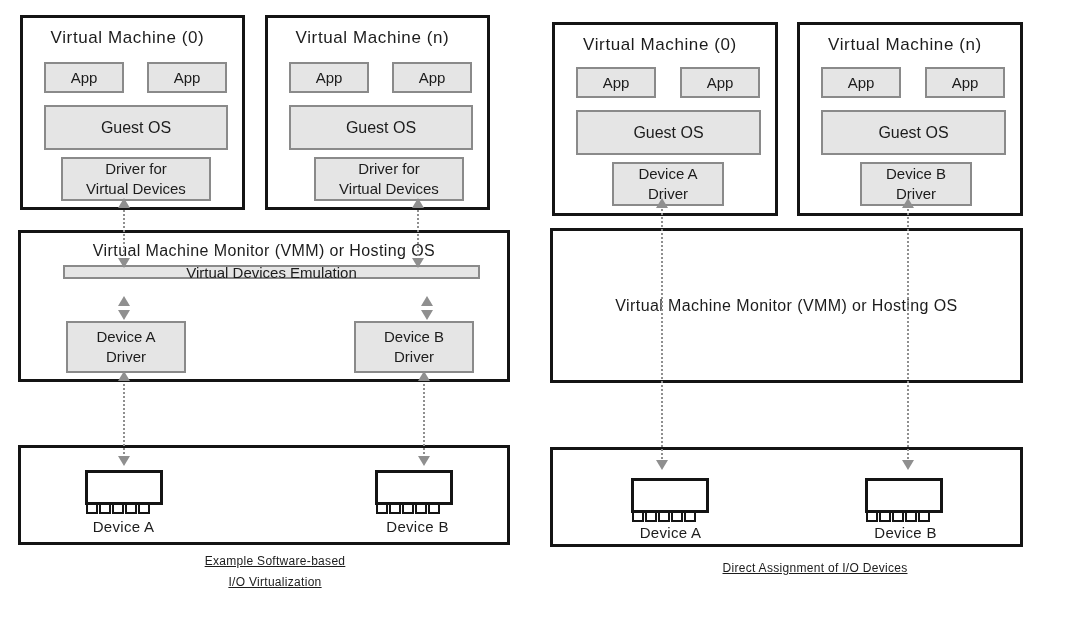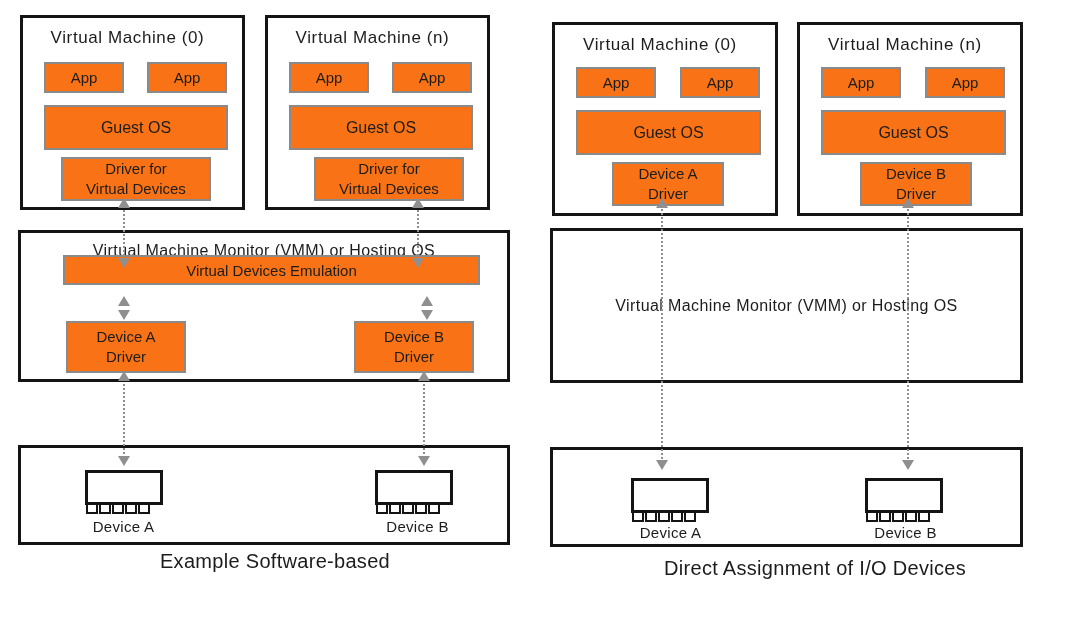--- a/index.html
+++ b/index.html
@@ -3,31 +3,31 @@
 <meta charset="utf-8">
 <style>
   html,body{margin:0;padding:0;background:#ffffff;}
   .stage{
     position:relative;width:1080px;height:617px;background:#ffffff;
     font-family:"Liberation Sans","DejaVu Sans",sans-serif;color:#1c1c1c;
     overflow:hidden;
   }
   .box-thick{position:absolute;box-sizing:border-box;border:3px solid #141414;background:#ffffff;}
   .box-thin{
-    position:absolute;box-sizing:border-box;border:2px solid #8a8a8a;background:#f97316;
+    position:absolute;box-sizing:border-box;border:2px solid #8a8a8a;background:#e5e5e5;
     display:flex;align-items:center;justify-content:center;text-align:center;
     flex-direction:column;line-height:20px;
   }
   .vm-title{position:absolute;left:0;right:10px;top:10px;text-align:center;font-size:17px;letter-spacing:.6px;}
   .vmm-title{position:absolute;left:0;right:0;top:9px;text-align:center;font-size:16px;letter-spacing:.4px;}
   .center-text{display:flex;align-items:center;justify-content:center;text-align:center;}
   .fs15{font-size:15px;}
   .fs16{font-size:16px;}
   .lbl{position:absolute;text-align:center;font-size:15px;letter-spacing:.3px;}
-  .caption{position:absolute;text-align:center;font-size:20px;letter-spacing:.3px;line-height:21px;}
+  .caption{position:absolute;text-align:center;font-size:12px;letter-spacing:.3px;line-height:21px;text-decoration:underline;}
   
   .chip{position:absolute;box-sizing:border-box;border:3px solid #141414;background:#ffffff;}
   .pins{position:absolute;left:-2px;bottom:-12px;display:flex;}
   .pin{width:8px;height:7px;border:2px solid #141414;background:#ffffff;margin-right:1px;}
   
   .arrow{position:absolute;width:12px;z-index:5;}
   .vline{position:absolute;left:5px;top:8px;bottom:8px;width:0;border-left:2px dotted #8f8f8f;}
   .ah{position:absolute;left:0;width:0;height:0;}
   .ah-up{top:0;border-left:6px solid transparent;border-right:6px solid transparent;border-bottom:10px solid #8f8f8f;}
   .ah-down{bottom:0;border-left:6px solid transparent;border-right:6px solid transparent;border-top:10px solid #8f8f8f;}
@@ -66,21 +66,21 @@
         <span>Guest OS</span>
       </div>
     <div class="box-thin fs15" style="left:46px;top:139px;width:150px;height:44px;">
       <span>Driver for</span>
       <span>Virtual Devices</span>
     </div>
   </div>
 
   <div class="box-thick" style="left:18px;top:230px;width:492px;height:152px;">
     <div class="vmm-title">Virtual Machine Monitor (VMM) or Hosting OS</div>
-    <div class="box-thin fs15" style="left:42px;top:22px;width:417px;height:30px;line-height:15px;">
+    <div class="box-thin fs15" style="left:42px;top:32px;width:417px;height:14px;line-height:15px;">
         <span>Virtual Devices Emulation</span>
       </div>
     <div class="box-thin fs15" style="left:45px;top:88px;width:120px;height:52px;">
       <span>Device A</span>
       <span>Driver</span>
     </div>
     <div class="box-thin fs15" style="left:333px;top:88px;width:120px;height:52px;">
       <span>Device B</span>
       <span>Driver</span>
     </div>
@@ -104,20 +104,21 @@
           <span class="pin"></span>
           <span class="pin"></span>
           <span class="pin"></span>
         </div>
     </div>
     <div class="lbl" style="left:324px;top:70px;width:145px;">Device B</div>
   </div>
 
   <div class="caption" style="left:130px;top:551px;width:290px;">
     <div>Example Software-based</div>
+    <div>I/O Virtualization</div>
   </div>
 
   <div class="box-thick" style="left:552px;top:22px;width:226px;height:194px;">
     <div class="vm-title">Virtual Machine (0)</div>
     <div class="box-thin fs15" style="left:21px;top:42px;width:80px;height:31px;">
         <span>App</span>
       </div>
     <div class="box-thin fs15" style="left:125px;top:42px;width:80px;height:31px;">
         <span>App</span>
       </div>

